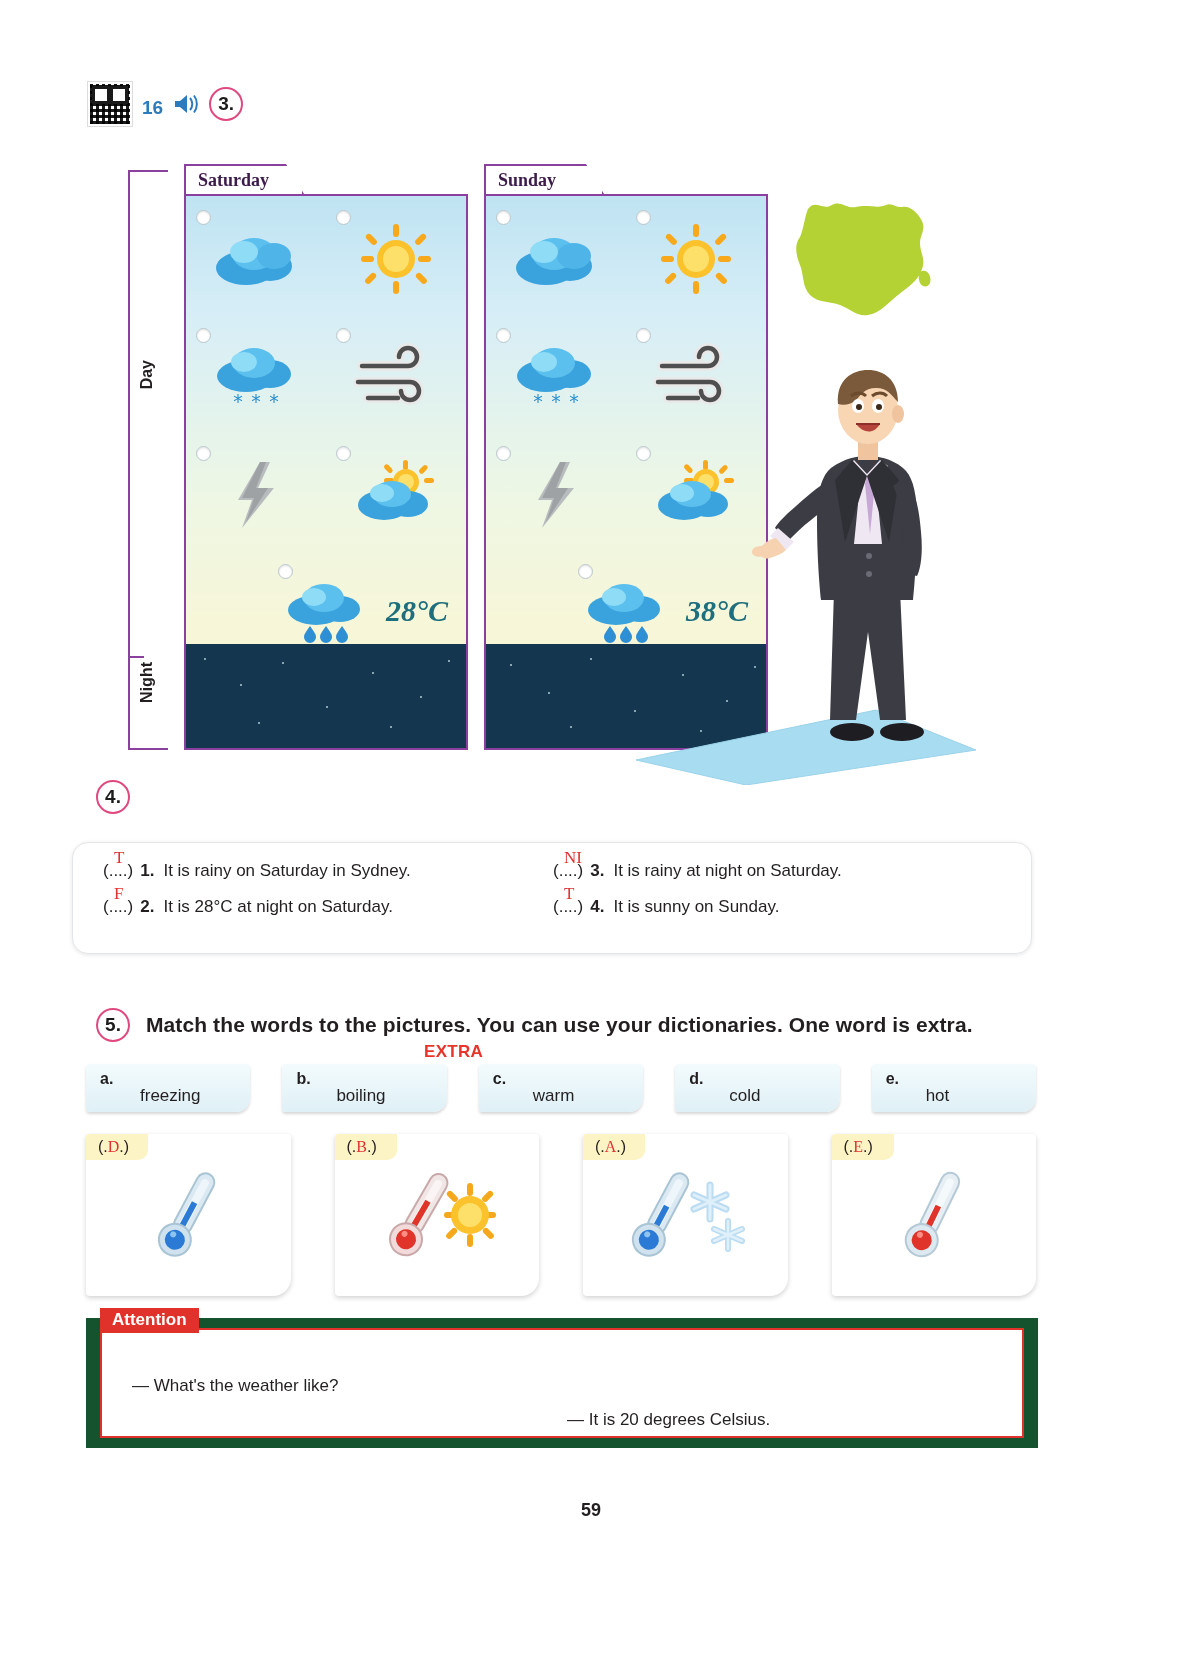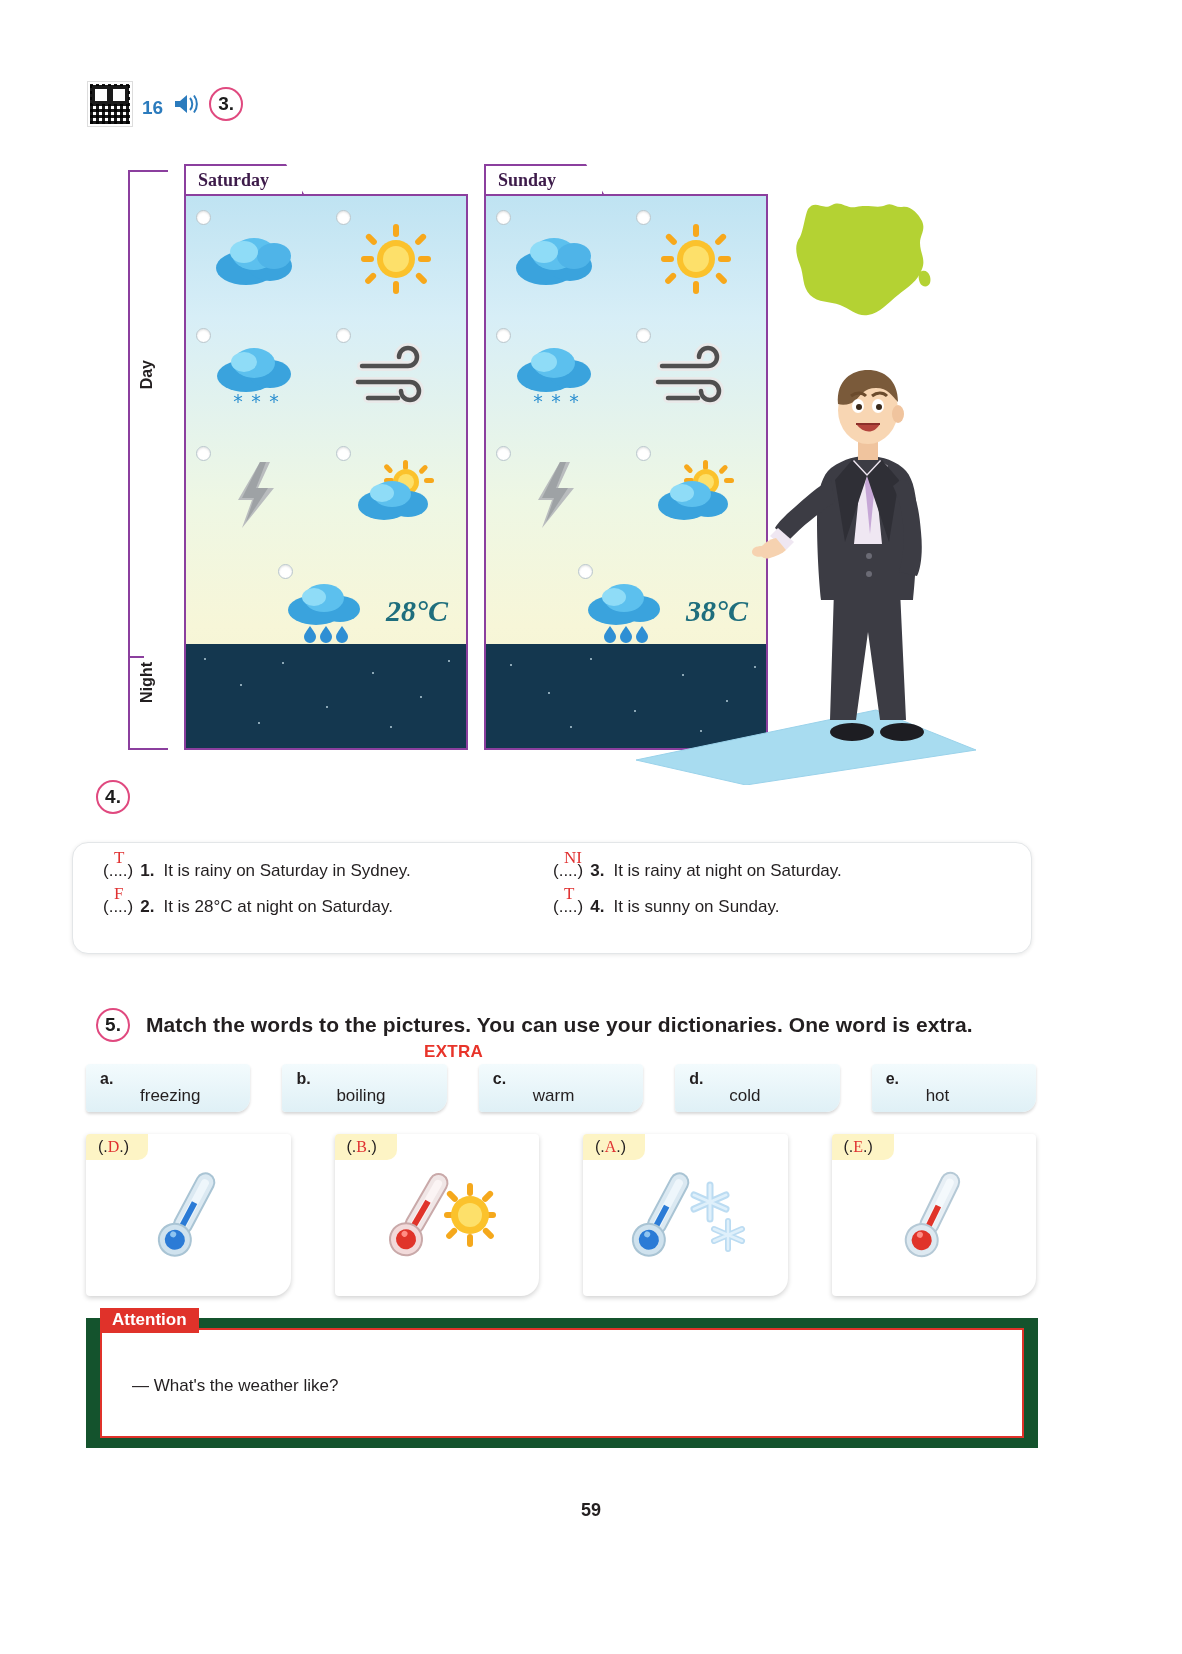--- a/index.html
+++ b/index.html
@@ -773,18 +773,19 @@
         </svg>
       </div>
     </div>
   </div>
 
   <div class="attention-wrap">
     <div class="attention-box">
       <div class="attention-tag">Attention</div>
       <div class="attention-rows">
         <div class="cell q">— What's the weather like?</div>
+        <div class="cell a2">— It is 20 degrees Celsius.</div>
       </div>
     </div>
   </div>
 
   <div class="page-num">59</div>
 </div>
 
 </body></html>

